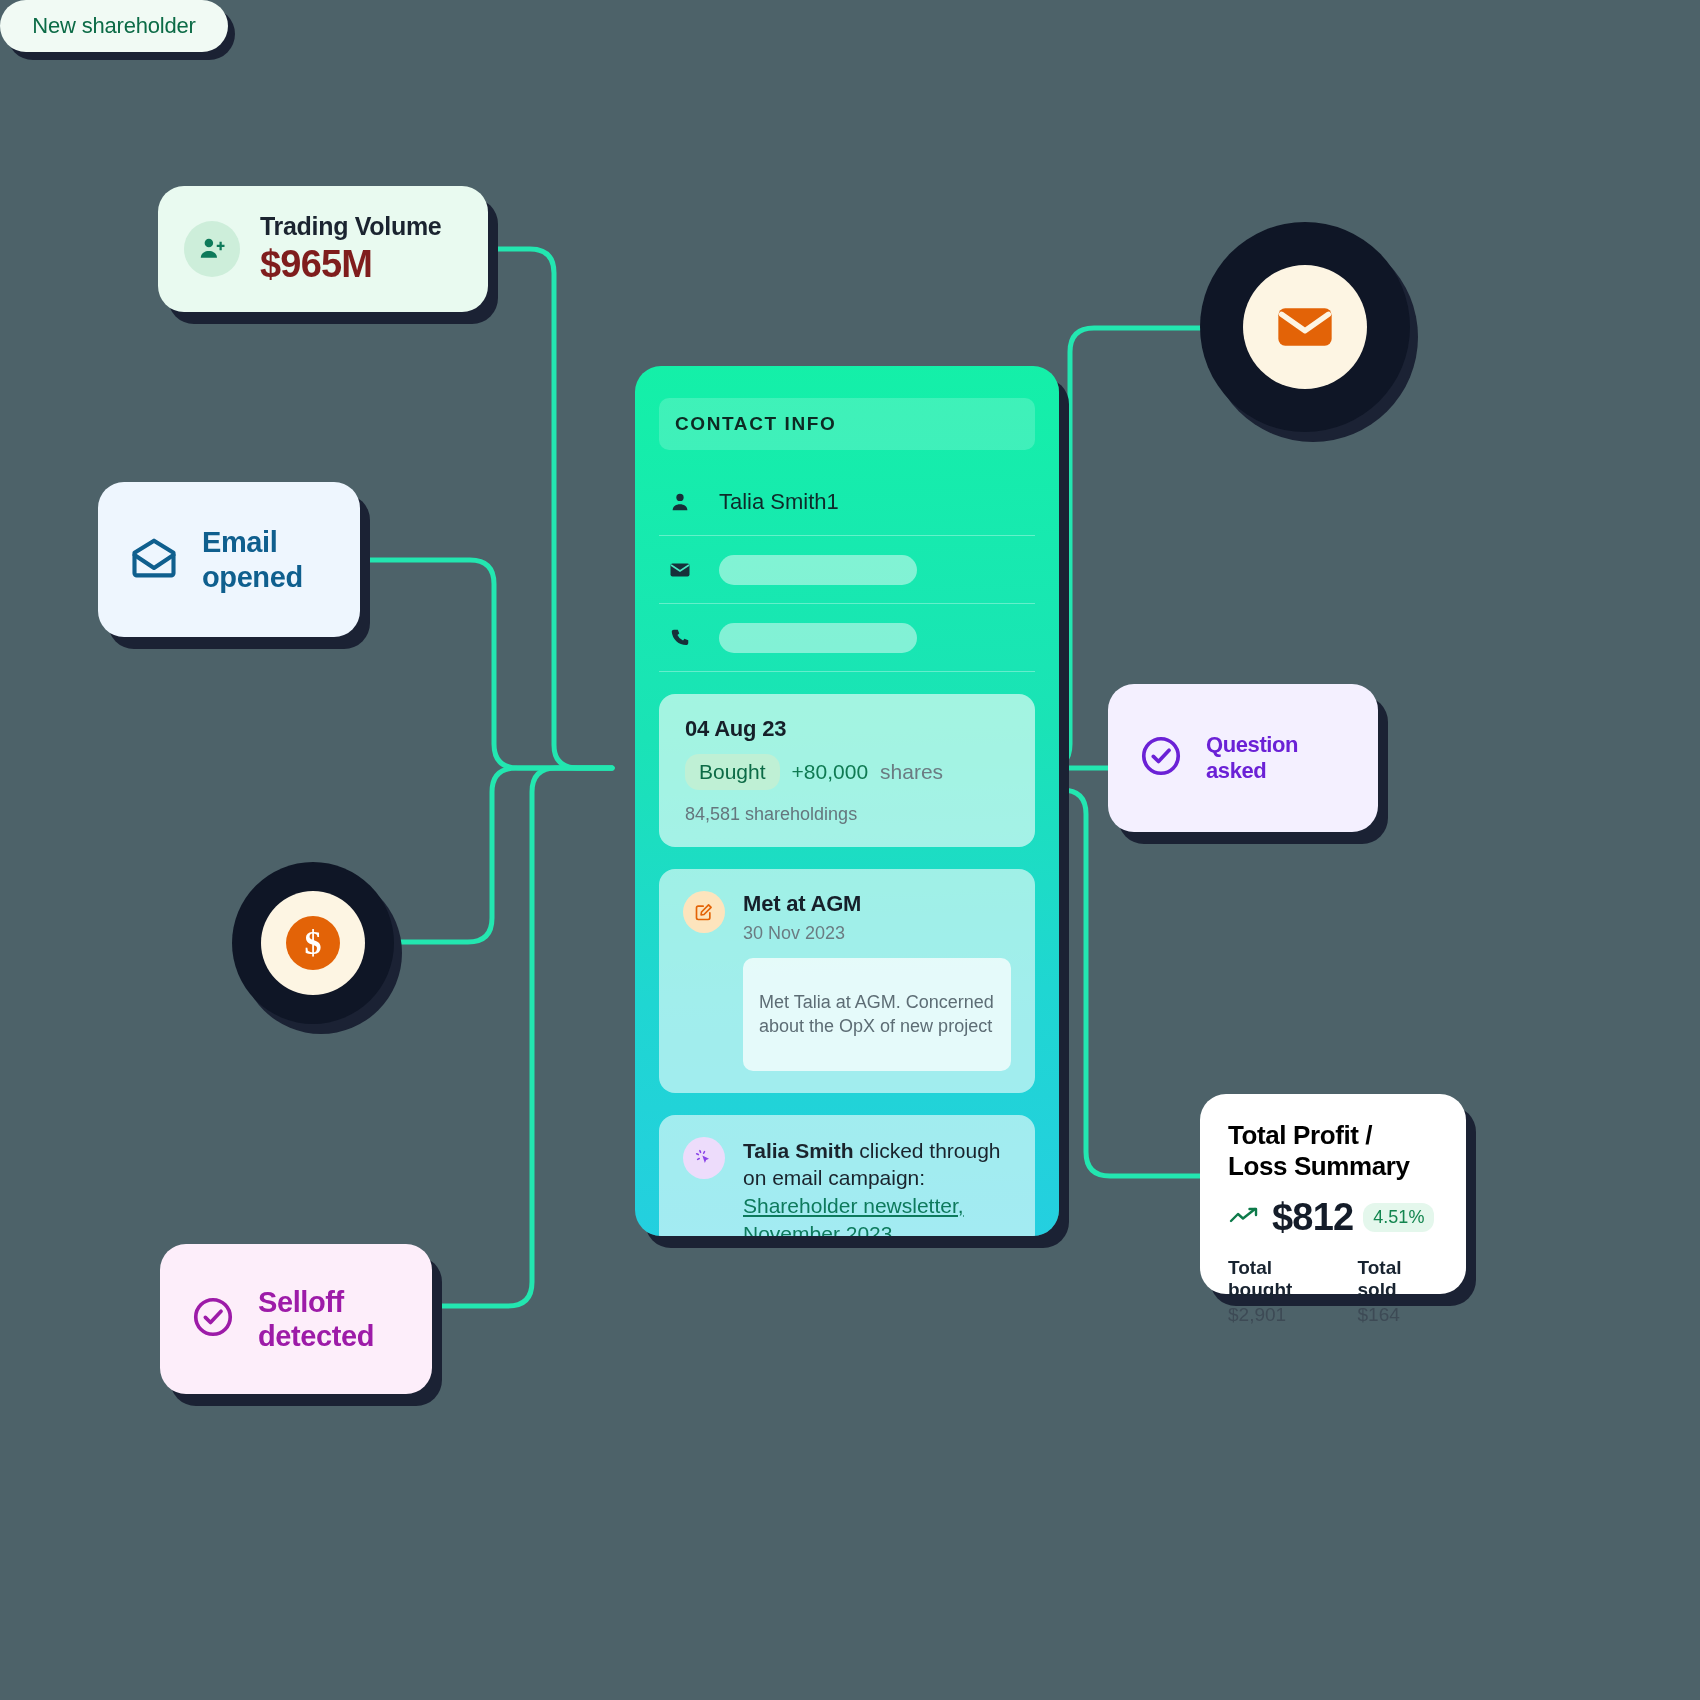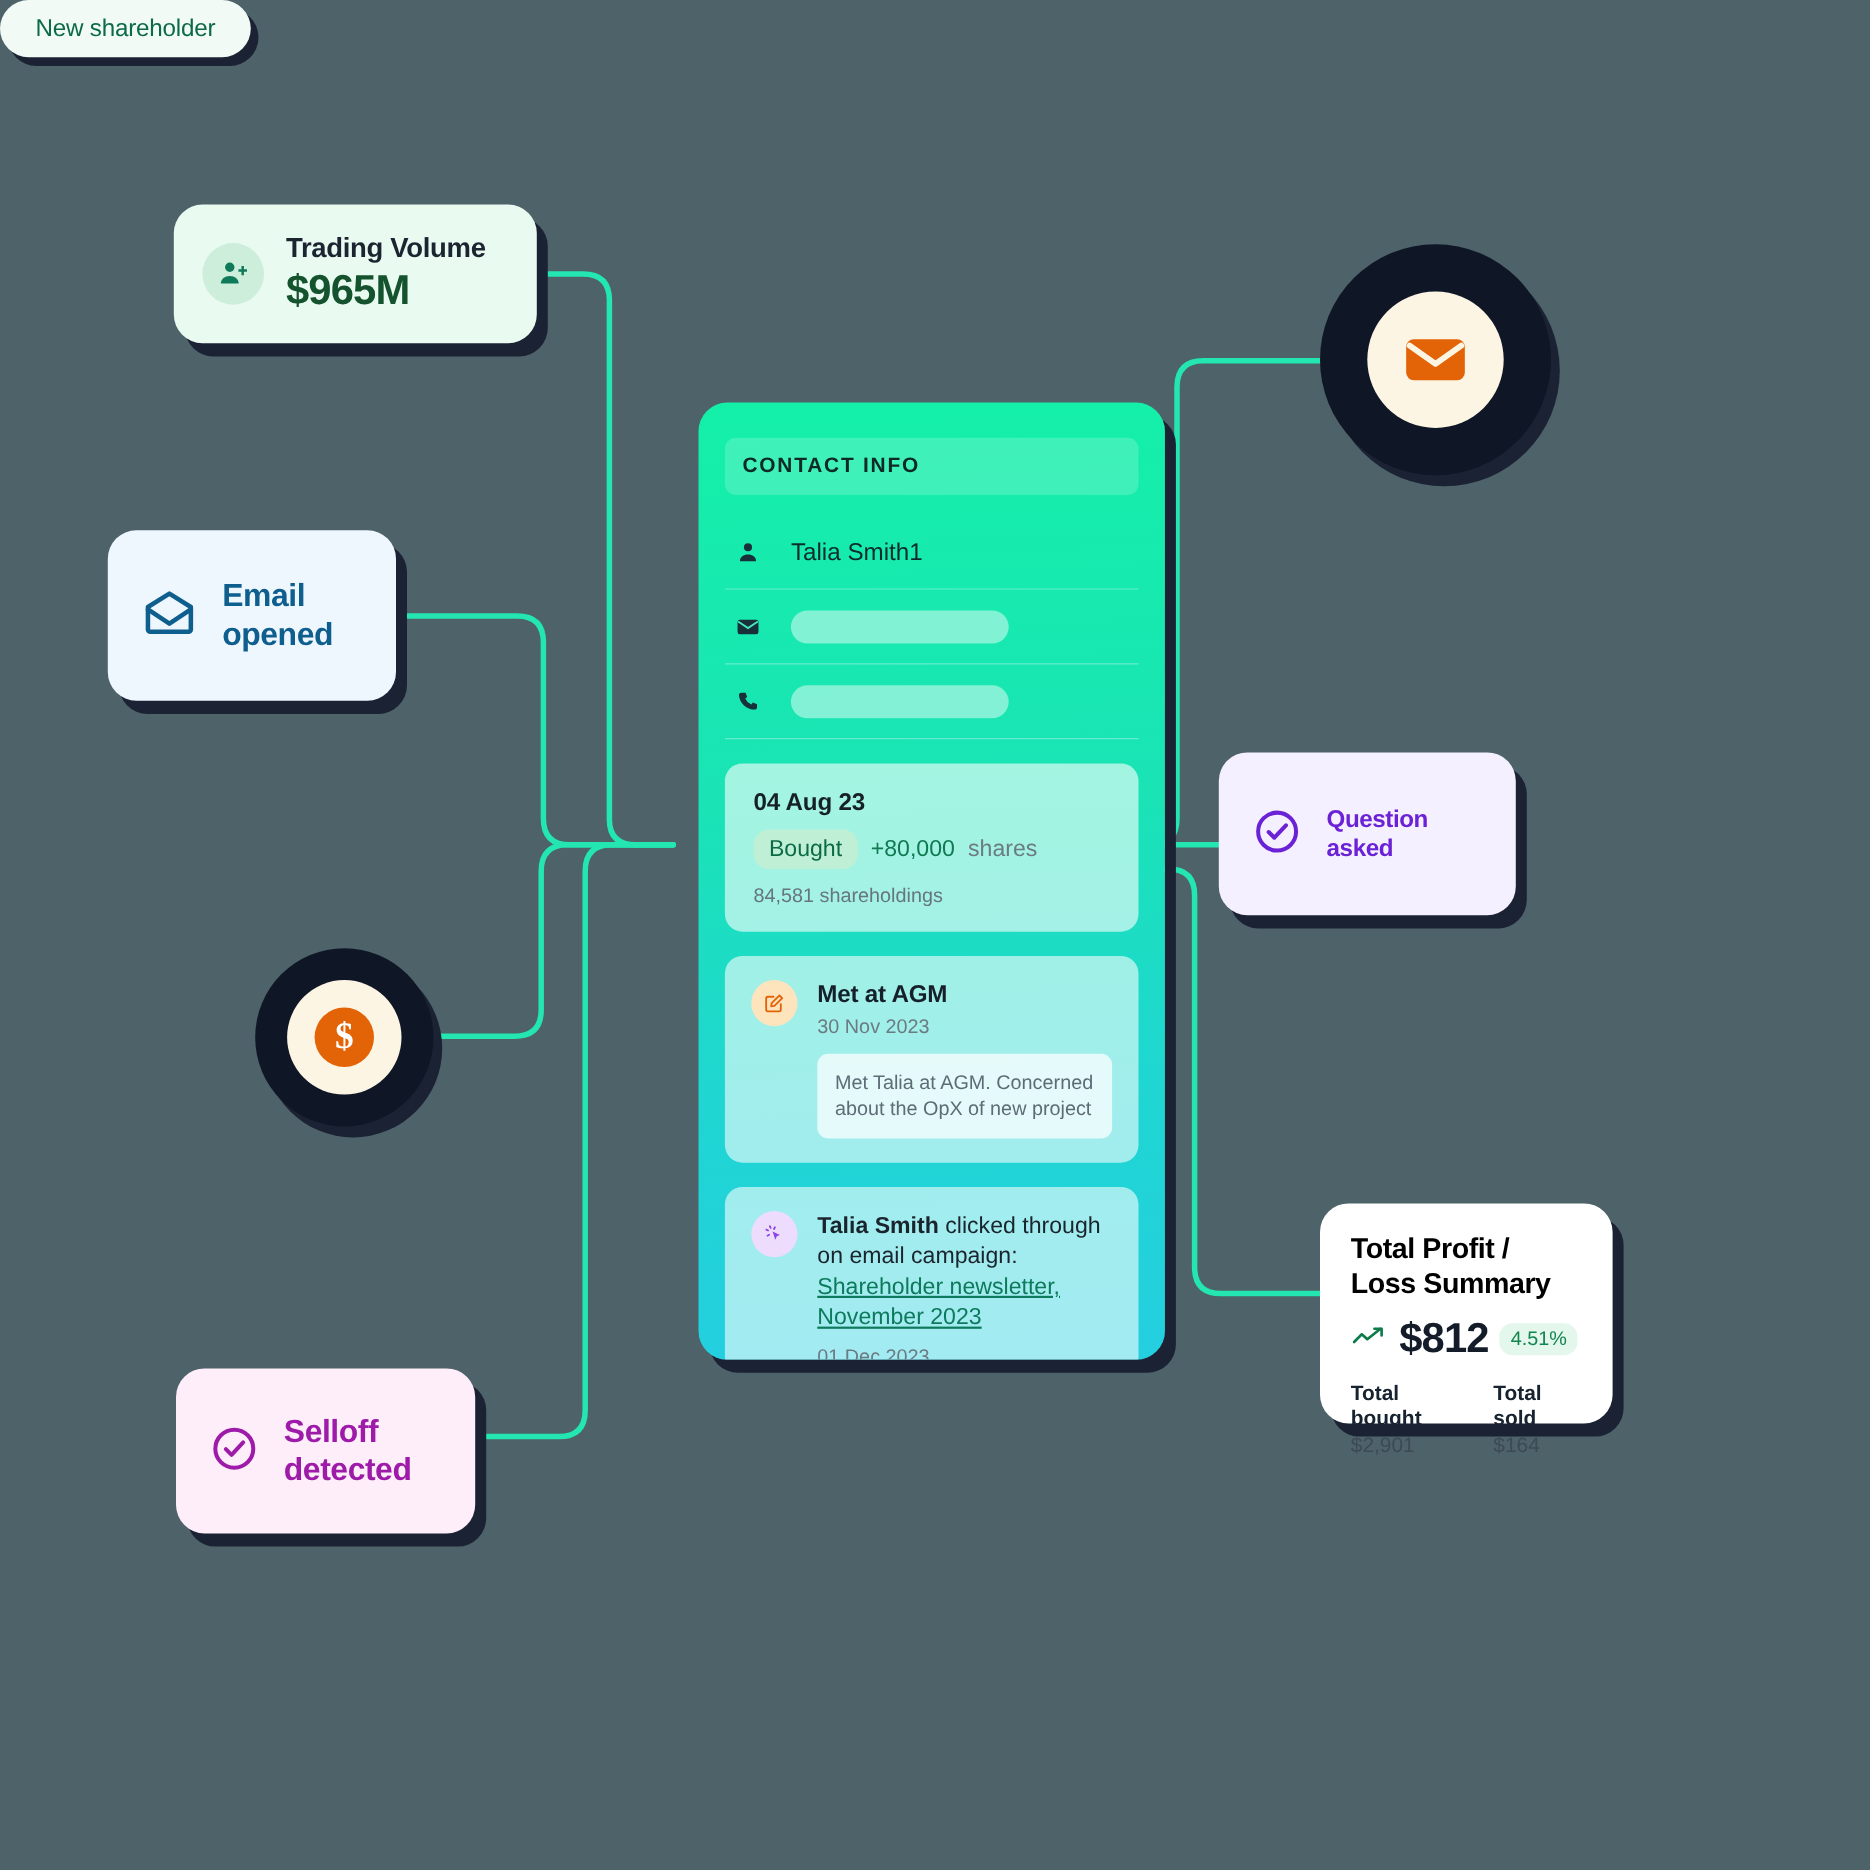--- a/index.html
+++ b/index.html
@@ -27,21 +27,21 @@
     display: flex; align-items: center; gap: 20px;
     padding: 0 26px;
   }
   .tv-icon-wrap {
     width: 56px; height: 56px; border-radius: 50%;
     background: #cdeeda; flex: 0 0 56px;
     display: flex; align-items: center; justify-content: center;
   }
   .tv-text { display: flex; flex-direction: column; gap: 2px; }
   .tv-title { font-size: 25px; font-weight: 700; color: #1b2430; letter-spacing: -0.3px; }
-  .tv-value { font-size: 38px; font-weight: 700; color: #14532d; letter-spacing: -0.8px; }
+  .tv-value { font-size: 38px; font-weight: 700; color: #7f1d1d; letter-spacing: -0.8px; }
 
   
   #email-opened {
     left: 98px; top: 482px; width: 262px; height: 155px;
     background: #eef6fe;
     display: flex; align-items: center; gap: 22px;
     padding: 3px 30px;
   }
   .eo-text { font-size: 29px; font-weight: 700; color: #0f5f8e; line-height: 1.18; letter-spacing: -0.4px; }
 
@@ -116,21 +116,21 @@
     display: flex; align-items: center; justify-content: center;
   }
   .ev-ic.note { background: #fde4bd; }
   .ev-ic.click { background: #eddcfb; }
   .ev-body { flex: 1; }
   .ev-title { font-size: 22px; font-weight: 700; color: #16202a; letter-spacing: -0.2px; }
   .ev-date { font-size: 18px; color: #6b7b82; margin-top: 6px; }
   .ev-note {
     margin-top: 14px; border-radius: 10px;
     background: rgba(255,255,255,0.72);
-    padding: 14px 16px;
+    padding: 32px 16px;
     font-size: 18px; color: #5d6d75; line-height: 1.35;
   }
   .ev-rich { font-size: 21px; color: #1a242d; line-height: 1.32; }
   .ev-rich b { font-weight: 700; }
   .ev-link { color: #0d7a5c; text-decoration: underline; display: inline; }
   .ev-date2 { font-size: 18px; color: #6b7b82; margin-top: 12px; }
 
   
   #mail-bubble {
     position: absolute; left: 1200px; top: 222px; width: 210px; height: 210px;

